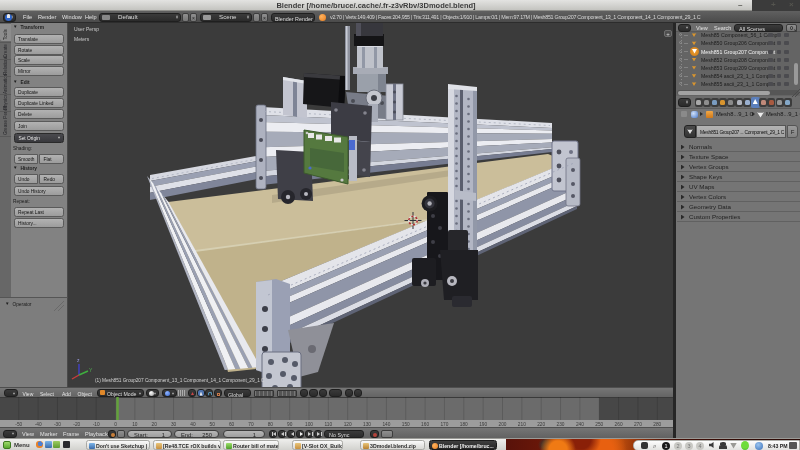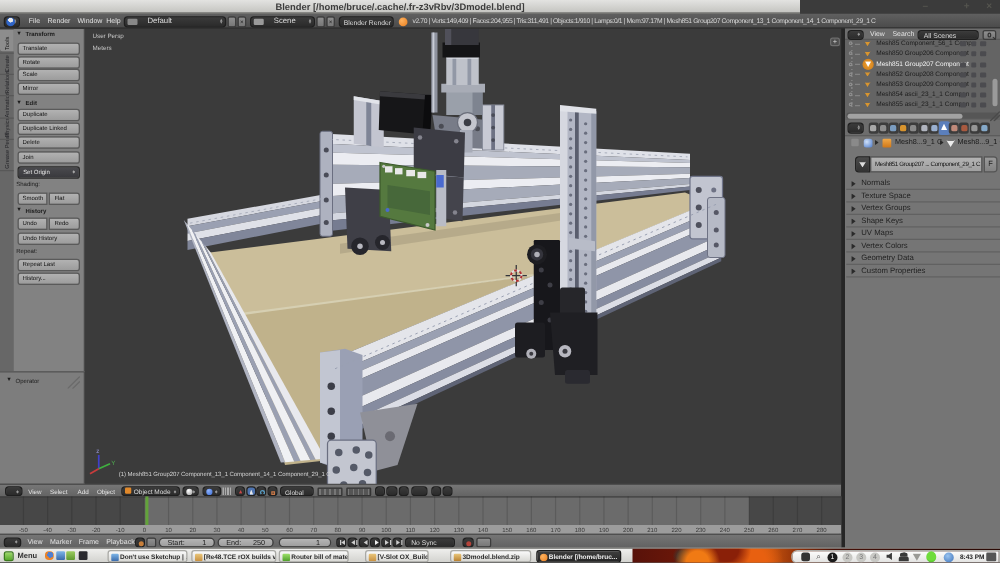--- a/index.html
+++ b/index.html
@@ -1,21 +1,21 @@
 <!DOCTYPE html>
 <html><head>
 <meta charset="utf-8">
 <style>
 * { margin:0; padding:0; box-sizing:border-box; }
 html,body { width:800px; height:450px; overflow:hidden; }
 body { position:relative; font-family:"Liberation Sans", sans-serif; background:#3b3b3b; }
 .abs { position:absolute; }
 .t { position:absolute; white-space:nowrap; }
 
-#titlebar { left:0; top:0; width:640px; height:11px; background:linear-gradient(#e3e3e1,#c4c4c0); border-bottom:1px solid #8f8f8b; }
+#titlebar { left:0; top:0; width:752px; height:11px; background:linear-gradient(#e3e3e1,#c4c4c0); border-bottom:1px solid #8f8f8b; }
 #titlebar .tt { left:0; right:0; top:1px; text-align:center; font-size:7.5px; font-weight:bold; color:#3c3c3c; }
 #titlebar .wb { top:0px; font-size:8px; color:#55554f; font-weight:bold; }
 
 #menubar { left:0; top:11px; width:800px; height:12px; background:linear-gradient(#606060,#4b4b4b); border-bottom:1px solid #2c2c2c; }
 .mtxt { top:13.5px; font-size:5.6px; color:#e2e2e2; }
 .dd { position:absolute; background:linear-gradient(#3a3a3a,#2b2b2b); border:1px solid #1f1f1f; border-radius:3px; color:#dcdcdc; font-size:6.2px; }
 .lite { position:absolute; background:linear-gradient(#8f8f8f,#777); border:1px solid #3d3d3d; border-radius:2px; }
 .dd.ar:before { content:""; position:absolute; right:2.5px; top:1.5px; width:0; height:0; border-left:1.8px solid transparent; border-right:1.8px solid transparent; border-bottom:2.2px solid #9a9a9a; }
 .dd.ar:after { content:""; position:absolute; right:2.5px; bottom:1.5px; width:0; height:0; border-left:1.8px solid transparent; border-right:1.8px solid transparent; border-top:2.2px solid #9a9a9a; }
 

